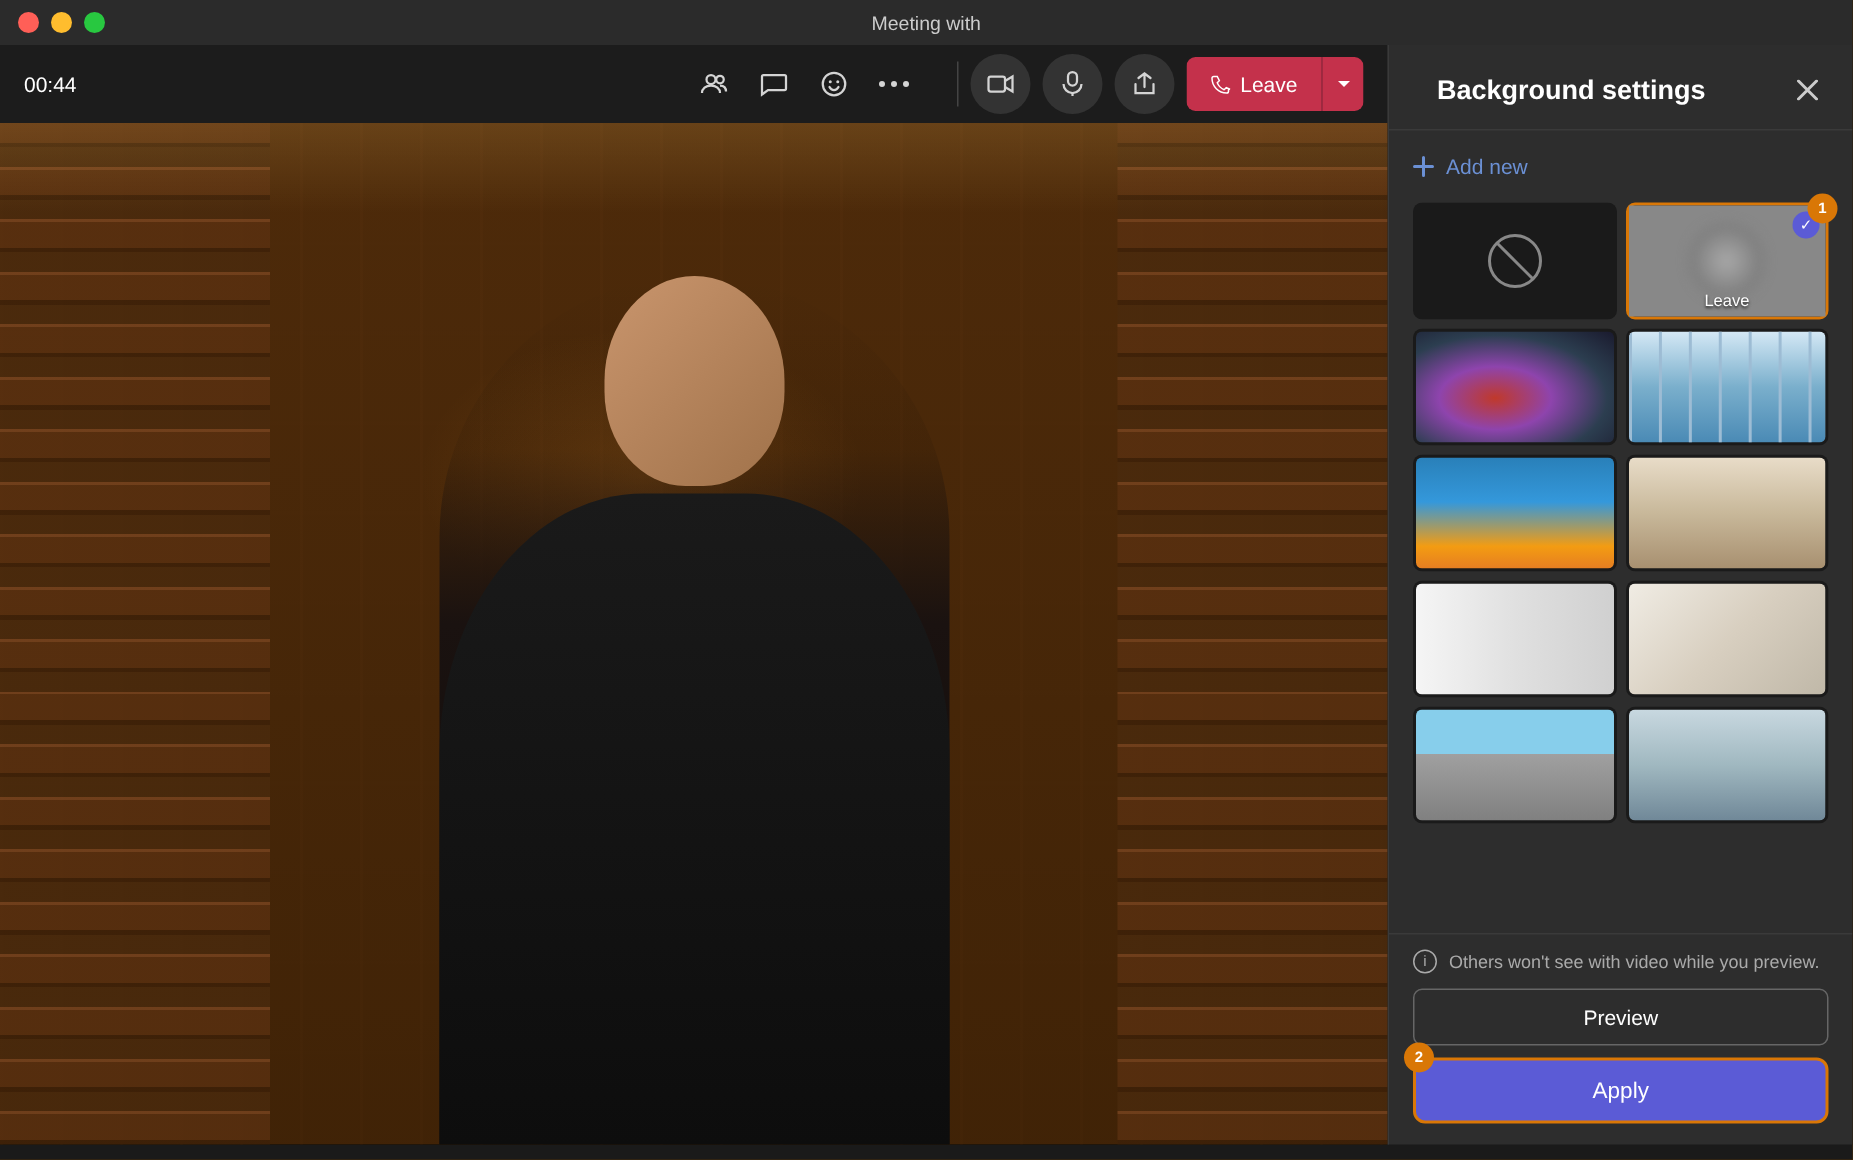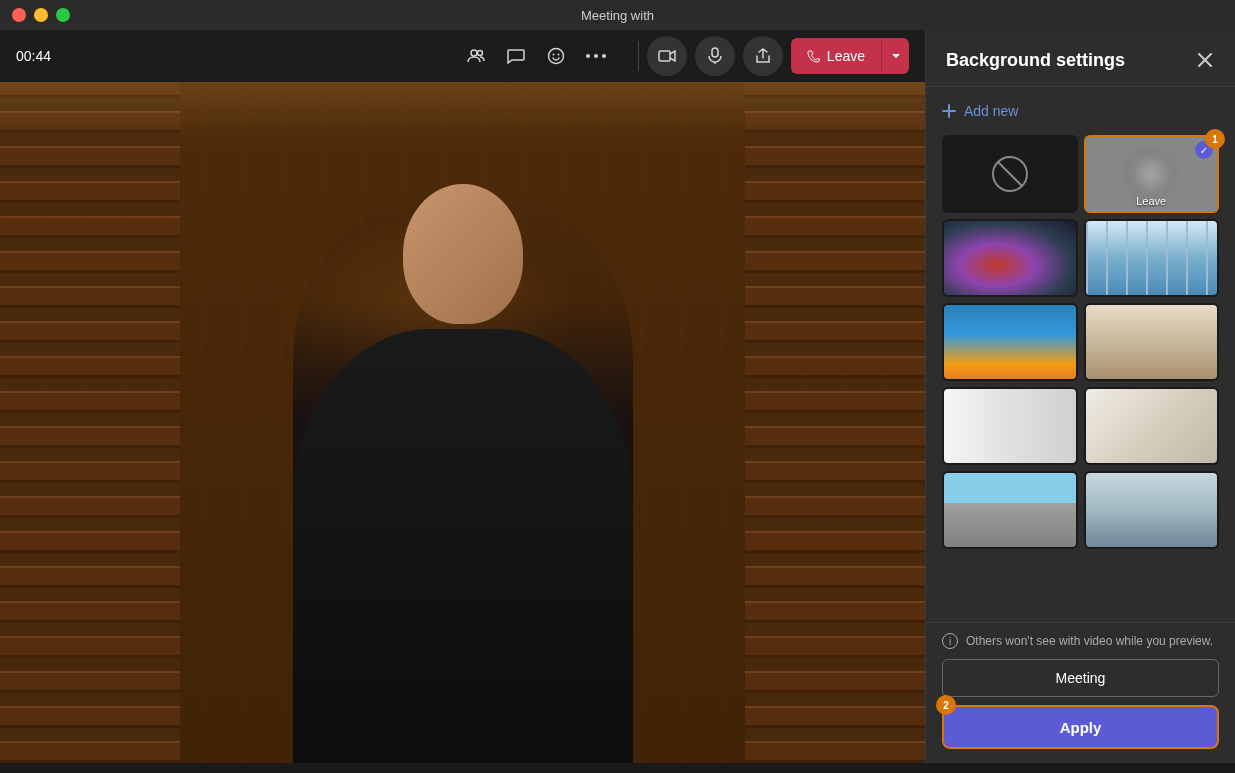--- a/index.html
+++ b/index.html
@@ -274,21 +274,21 @@
       background: #2d2d2d;
       display: flex;
       flex-direction: column;
       border-left: 1px solid #3a3a3a;
     }
 
     .bg-panel-header {
       display: flex;
       align-items: center;
       justify-content: space-between;
-      padding: 16px 16px 12px 20px;
+      padding: 16px 16px 12px 32px;
       border-bottom: 1px solid #3a3a3a;
     }
     .bg-panel-title {
       color: #ffffff;
       font-size: 18px;
       font-weight: 600;
     }
     .close-btn {
       width: 28px;
       height: 28px;
@@ -493,21 +493,21 @@
       position: relative;
     }
     .apply-btn {
       width: 100%;
       height: 44px;
       background: #5b5bd6;
       border: 2px solid #d97706;
       border-radius: 8px;
       color: #ffffff;
       font-size: 15px;
-      font-weight: 700;
+      font-weight: 400;
       cursor: pointer;
     }
     .apply-number-badge {
       position: absolute;
       top: -10px;
       left: -6px;
       width: 20px;
       height: 20px;
       background: #d97706;
       border-radius: 50%;
@@ -690,21 +690,21 @@
         </div>
       </div>
     </div>
 
     <div class="bg-panel-footer">
       <div class="preview-note">
         <div class="info-icon">i</div>
         <span>Others won't see with video while you preview.</span>
       </div>
       <button class="preview-btn">
-        <span>Meeting</span>
+        <span>Preview</span>
       </button>
       <div class="apply-btn-container">
         <div class="apply-number-badge">2</div>
         <button class="apply-btn">
           <span>Apply</span>
         </button>
       </div>
     </div>
   </div>
 </div>

